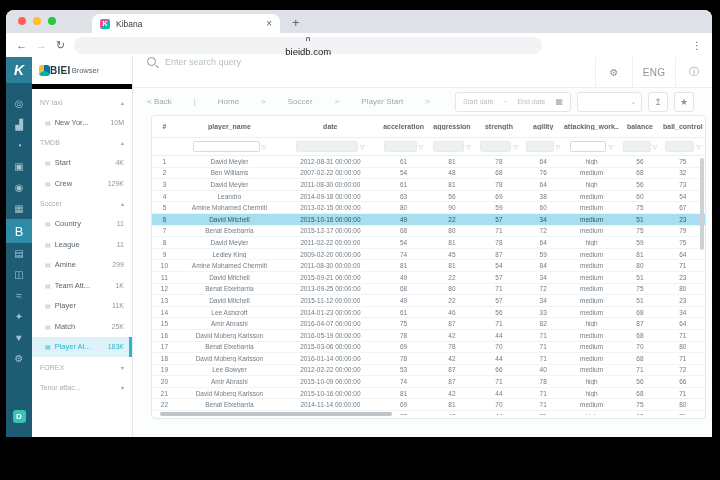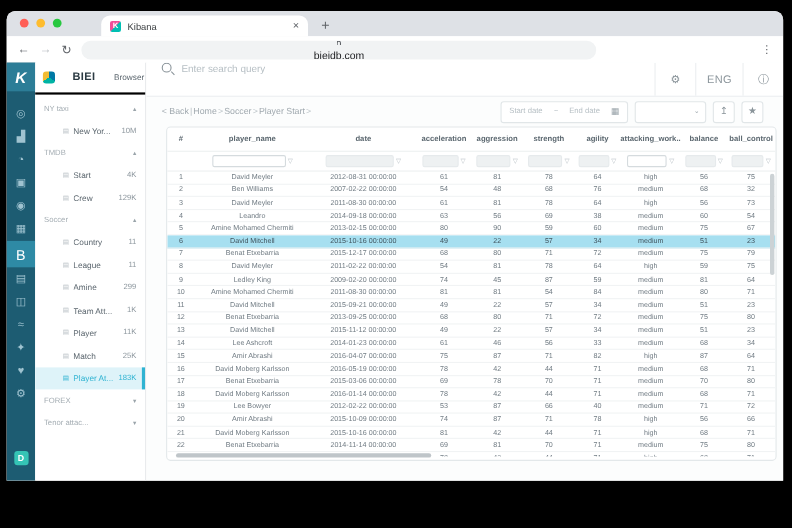--- a/index.html
+++ b/index.html
@@ -40,31 +40,31 @@
              display:flex;align-items:center;justify-content:center;margin-bottom:10px;font-style:italic;}
   .rail-icon{width:26px;height:21px;color:#9fc3d0;font-size:10px;
              display:flex;align-items:center;justify-content:center;}
   .rail-icon.active{background:#2e8aa5;color:#fff;font-size:13px;height:24px;}
   .rail-badge{margin-top:auto;margin-bottom:14px;width:13px;height:13px;background:#35c4b5;
               border-radius:3px;color:#fff;font-size:8px;font-weight:bold;
               display:flex;align-items:center;justify-content:center;}
 
   .sidebar{width:100px;background:#fff;border-right:1px solid #e4e7e9;flex-shrink:0;
            display:flex;flex-direction:column;}
-  .sb-head{height:27px;display:flex;align-items:center;gap:16px;padding-left:7px;
-           border-bottom:2px solid #000000;flex-shrink:0;}
+  .sb-head{height:27px;display:flex;align-items:center;gap:0;padding-left:7px;
+           border-bottom:5px solid #000000;flex-shrink:0;}
   .pinwheel{width:11px;height:11px;border-radius:3px;
             background:conic-gradient(#0079a5 0 33%,#00b3a4 33% 66%,#f2bc33 66%);}
   .brand{font-size:10px;color:#2b3a42;font-weight:bold;letter-spacing:.3px;}
   .brand-sub{font-size:7.5px;color:#5a656d;margin-left:1px;}
   .tree{padding-top:3px;overflow:hidden;}
   .grp{height:20px;display:flex;align-items:center;padding:0 8px;}
   .grp-label{font-size:7px;color:#a4adb3;flex:1;white-space:nowrap;overflow:hidden;}
   .grp-chev{font-size:6px;color:#9aa4aa;}
-  .item{height:20.5px;display:flex;align-items:center;padding-left:25px;position:relative;}
+  .item{height:20.5px;display:flex;align-items:center;padding-left:13px;position:relative;}
   .item-icon{font-size:6px;color:#b6bec3;margin-right:4px;}
   .item-label{font-size:7.5px;color:#5a656d;flex:1;white-space:nowrap;overflow:hidden;}
   .item-count{font-size:7px;color:#8d979e;padding-right:8px;}
   .item.sel{background:#def3f9;}
   .item.sel:after{content:"";position:absolute;right:0;top:0;bottom:0;width:3px;background:#2fb3d2;}
   .item.sel .item-label,.item.sel .item-count,.item.sel .item-icon{color:#2fb3d2;}
 
   .main{flex:1;background:#fcfdfd;display:flex;flex-direction:column;overflow:hidden;}
   .searchrow{height:30px;background:#fff;border-bottom:1px solid #eceef0;
              display:flex;align-items:flex-start;flex-shrink:0;}
@@ -72,21 +72,21 @@
        position:relative;margin-left:14px;flex-shrink:0;}
   .mag:after{content:"";position:absolute;width:4px;height:1.4px;background:#8a949a;
              transform:rotate(45deg);right:-4px;bottom:-2px;}
   .search-ph{font-size:9px;color:#b6bfc4;margin-left:9px;flex:1;}
   .topcell{height:30px;display:flex;align-items:center;justify-content:center;
            border-left:1px solid #eceef0;color:#8a949a;}
   .topcell.gear{width:36px;font-size:10px;}
   .topcell.lang{width:42px;font-size:10px;letter-spacing:.3px;}
   .topcell.info{width:36px;font-size:10px;}
 
-  .crumbrow{height:27px;display:flex;align-items:center;padding:0 18px 0 14px;gap:1px;flex-shrink:0;}
+  .crumbrow{height:27px;display:flex;align-items:center;padding:0 18px 0 14px;gap:22px;flex-shrink:0;}
   .crumb{font-size:8px;color:#a0a9af;white-space:nowrap;}
   .crumb-sep{font-size:8px;color:#b8c0c5;}
   .crumb-right{margin-left:auto;display:flex;align-items:center;gap:6px;}
   .daterange{height:18px;border:1px solid #e1e6e8;border-radius:3px;background:#fff;
              display:flex;align-items:center;gap:10px;padding:0 7px;}
   .dr-txt{font-size:7px;color:#b6bfc4;}
   .cal{font-size:8px;color:#9aa4aa;}
   .selbox{width:58px;height:18px;border:1px solid #e1e6e8;border-radius:3px;background:#fff;
           display:flex;align-items:center;justify-content:flex-end;padding-right:5px;}
   .selchev{font-size:6px;color:#9aa4aa;}

